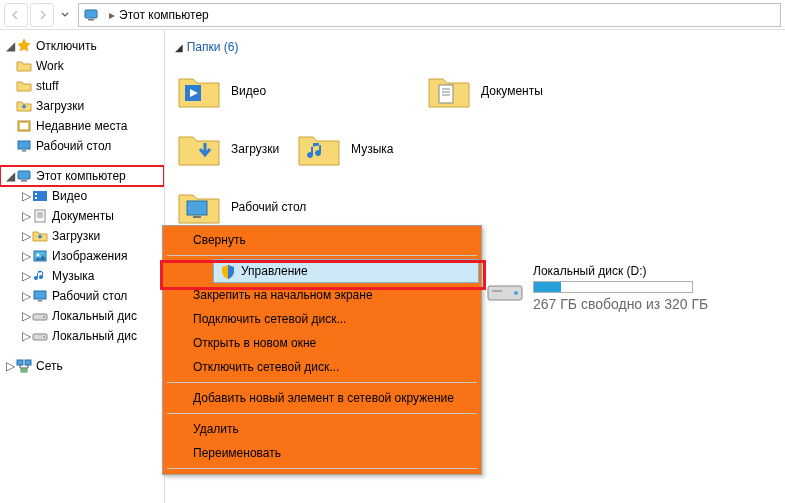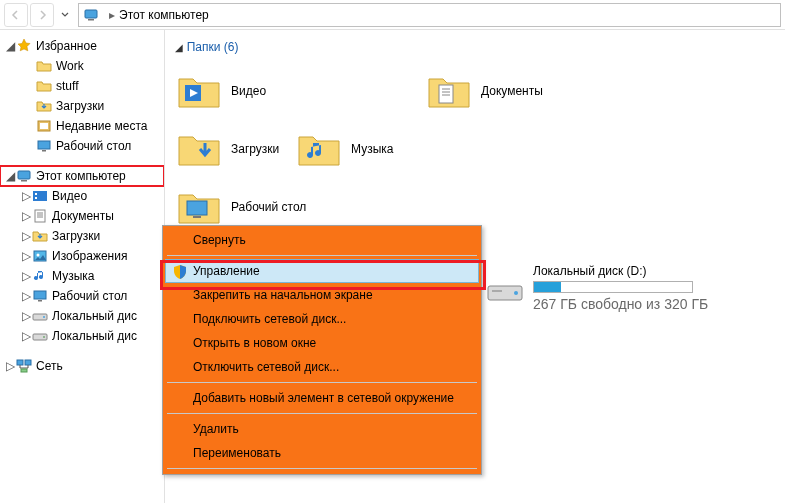--- a/index.html
+++ b/index.html
@@ -54,21 +54,21 @@
     padding:6px 0;
     overflow:hidden;
   }
   .tree-item {
     display:flex;
     align-items:center;
     height:20px;
     padding-left:6px;
     white-space:nowrap;
   }
-  .tree-item.sub { padding-left:36px; }
+  .tree-item.sub { padding-left:16px; }
   .tree-item.sub2 { padding-left:22px; }
   .tree-item .arrow { width:10px;display:inline-block;color:#555; }
   .tree-item .icon { width:16px;height:16px;margin-right:4px;display:flex;align-items:center;justify-content:center; }
   .tree-item.selected {
     outline:2px solid #ed1c24;
     outline-offset:-1px;
   }
   .sidebar .spacer { height:10px; }
   
   .main { flex:1; padding:6px 0 0 10px; position:relative; }
@@ -108,20 +108,21 @@
   .ctxmenu .mi {
     height:24px;
     display:flex;align-items:center;
     padding:0 8px 0 28px;
     position:relative;
   }
   .ctxmenu .mi.highlight {
     background:#cde8f7;
     border:1px solid #7ab5d6;
     padding-left:27px;
+    margin-left:48px;
   }
   .ctxmenu .mi .shield {
     position:absolute;left:6px;top:4px;width:16px;height:16px;
   }
   .ctxmenu .sepline { height:1px;background:#c8c8c8;margin:3px 2px; }
   .ctx-outer-highlight {
     position:absolute;
     left:160px; top:260px;
     width:326px; height:30px;
     border:3px solid #ed1c24;
@@ -166,21 +167,21 @@
 
   <div class="sidebar">
 
     <div class="tree-item">
       <span class="arrow">◢</span>
       <span class="icon">
         <svg width="16" height="16" viewBox="0 0 16 16">
             <path d="M8 1l2 4 4 .5-3 3 .8 4.3L8 11l-3.8 1.8L5 9l-3-3 4-.5z" fill="#f7b500" stroke="#c88a00" stroke-width=".5"></path>
           </svg>
       </span>
-      <span>Избранное</span>
+      <span>Отключить</span>
     </div>
     <div class="tree-item sub">
       <span class="icon">
           <svg width="16" height="16" viewBox="0 0 16 16">
             <path d="M1 4h5l1 2h8v7H1z" fill="#f8d775" stroke="#caa43a"></path>
           </svg>
         </span>
       <span>Work</span>
     </div>
     <div class="tree-item sub">

